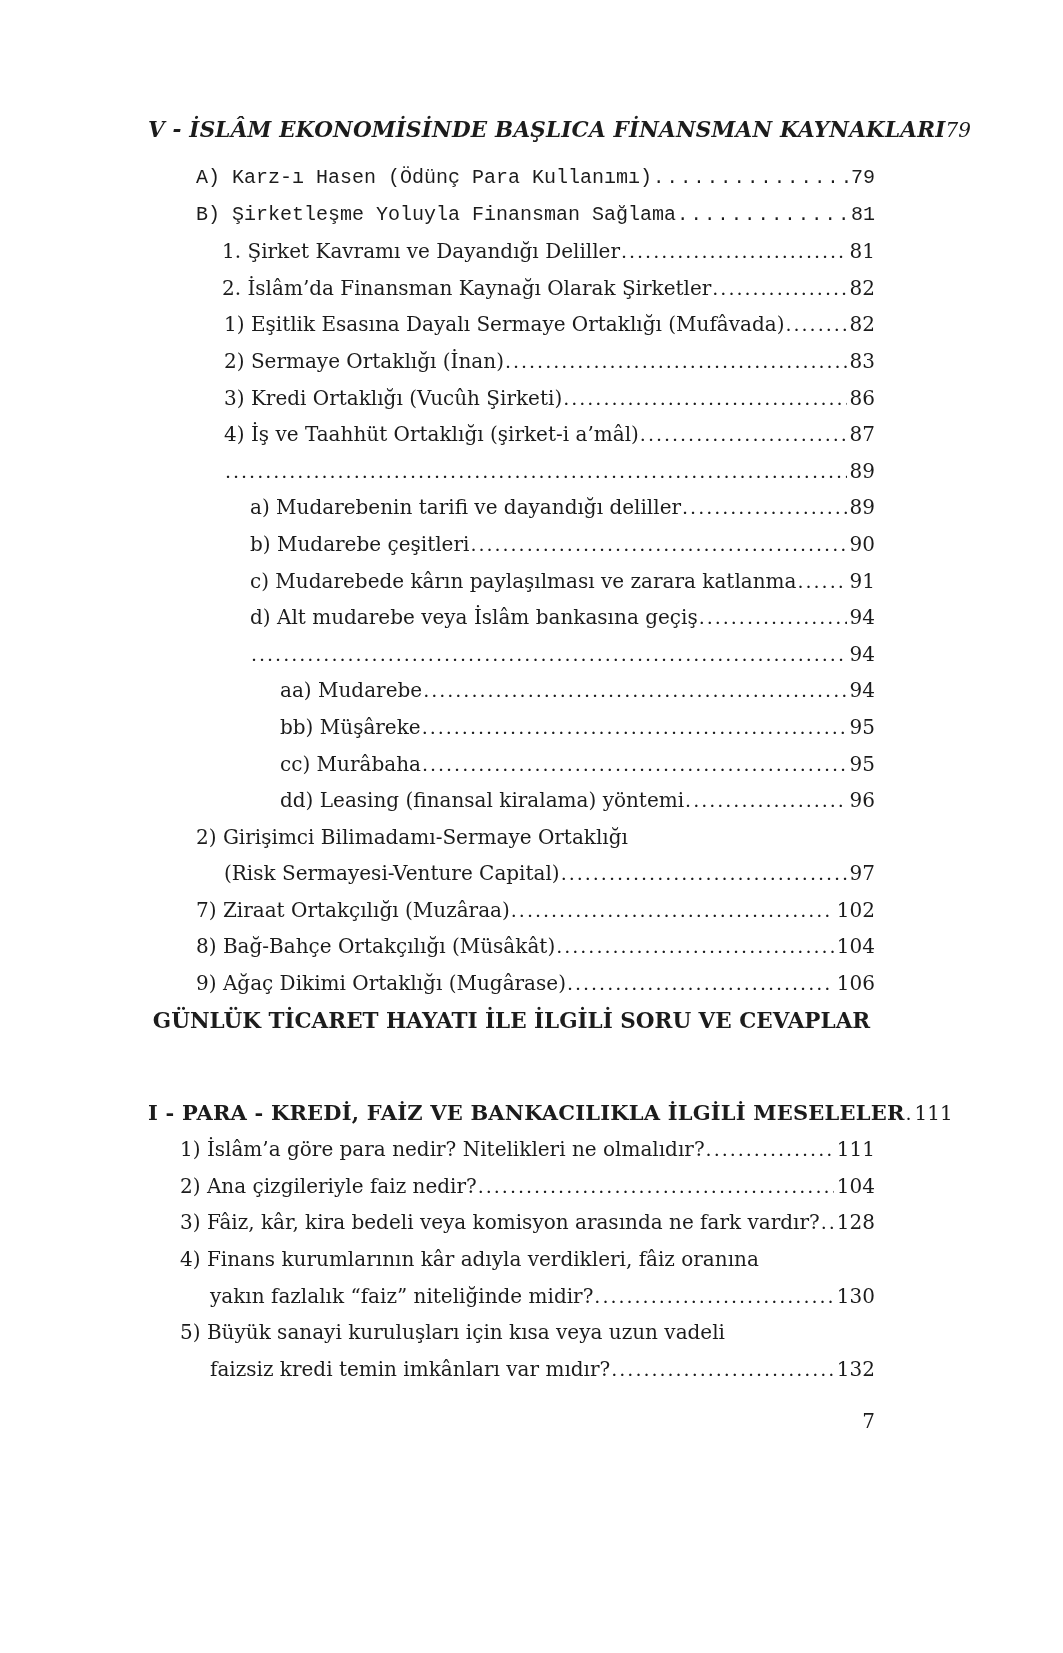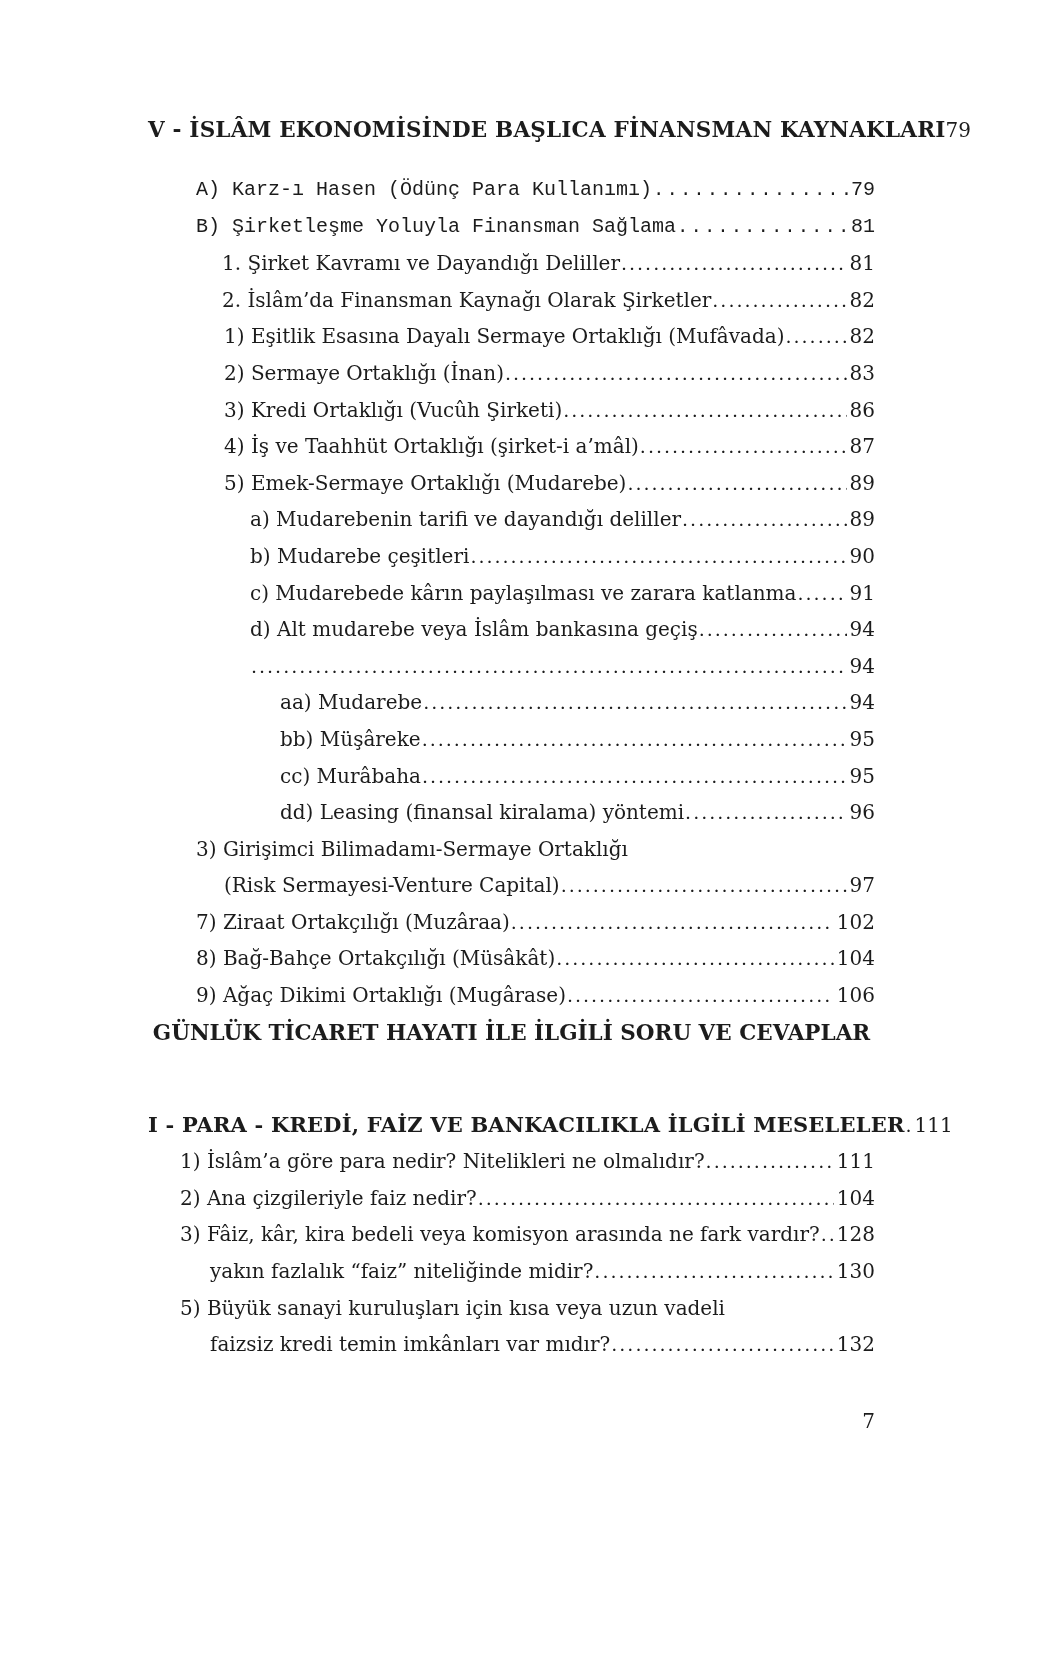--- a/index.html
+++ b/index.html
@@ -36,21 +36,21 @@
     margin: 0 3px 0 1px;
   }
   .dots::after {
     content: "......................................................................................................................................................................................";
     letter-spacing: 2px;
     font-size: 19px;
   }
   .pg { flex: 0 0 auto; }
   .spacer { flex: 1 1 auto; }
 
-  .title-row { line-height: 40px; margin-bottom: 22px; }
+  .title-row { line-height: 40px; margin-bottom: 10px; font-style: italic; }
   .title-row .txt { font-weight: bold; font-size: 21.5px; letter-spacing: 0.2px; }
   .title-row .pg { font-size: 20px; }
 
   
   .i1 { padding-left: 48px; font-family: Liberation Mono, monospace; }
   .i2 { padding-left: 74px; }
   .i3 { padding-left: 76px; }
   .i4 { padding-left: 102px; }
   .i5 { padding-left: 132px; }
   .i6 { padding-left: 48px; }
@@ -123,21 +123,20 @@
     <span class="txt">3) Kredi Ortaklığı (Vucûh Şirketi)</span>
     <span class="dots"></span>
     <span class="pg">86</span>
   </div>
   <div class="row i3">
     <span class="txt">4) İş ve Taahhüt Ortaklığı (şirket-i a’mâl)</span>
     <span class="dots"></span>
     <span class="pg">87</span>
   </div>
   <div class="row i3">
-    <span class="txt">5) Emek-Sermaye Ortaklığı (Mudarebe)</span>
     <span class="dots"></span>
     <span class="pg">89</span>
   </div>
   <div class="row i4">
     <span class="txt">a) Mudarebenin tarifi ve dayandığı deliller</span>
     <span class="dots"></span>
     <span class="pg">89</span>
   </div>
   <div class="row i4">
     <span class="txt">b) Mudarebe çeşitleri</span>
@@ -173,21 +172,21 @@
     <span class="dots"></span>
     <span class="pg">95</span>
   </div>
   <div class="row i5">
     <span class="txt">dd) Leasing (finansal kiralama) yöntemi</span>
     <span class="dots"></span>
     <span class="pg">96</span>
   </div>
 
   <div class="row i6">
-    <span class="txt">3) Girişimci Bilimadamı-Sermaye Ortaklığı</span>
+    <span class="txt">2) Girişimci Bilimadamı-Sermaye Ortaklığı</span>
   </div>
   <div class="row c6">
     <span class="txt">(Risk Sermayesi-Venture Capital)</span>
     <span class="dots"></span>
     <span class="pg">97</span>
   </div>
 
   <div class="row i6">
     <span class="txt">7) Ziraat Ortakçılığı (Muzâraa)</span>
     <span class="dots"></span>
@@ -221,20 +220,23 @@
     <span class="txt">2) Ana çizgileriyle faiz nedir?</span>
     <span class="dots"></span>
     <span class="pg">104</span>
   </div>
   <div class="row s1">
     <span class="txt">3) Fâiz, kâr, kira bedeli veya komisyon arasında ne fark vardır?</span>
     <span class="dots"></span>
     <span class="pg">128</span>
   </div>
 
+  <div class="row s1">
+    <span class="txt">4) Finans kurumlarının kâr adıyla verdikleri, fâiz oranına</span>
+  </div>
   <div class="row sc">
     <span class="txt">yakın fazlalık “faiz” niteliğinde midir?</span>
     <span class="dots"></span>
     <span class="pg">130</span>
   </div>
 
   <div class="row s1">
     <span class="txt">5) Büyük sanayi kuruluşları için kısa veya uzun vadeli</span>
   </div>
   <div class="row sc">

